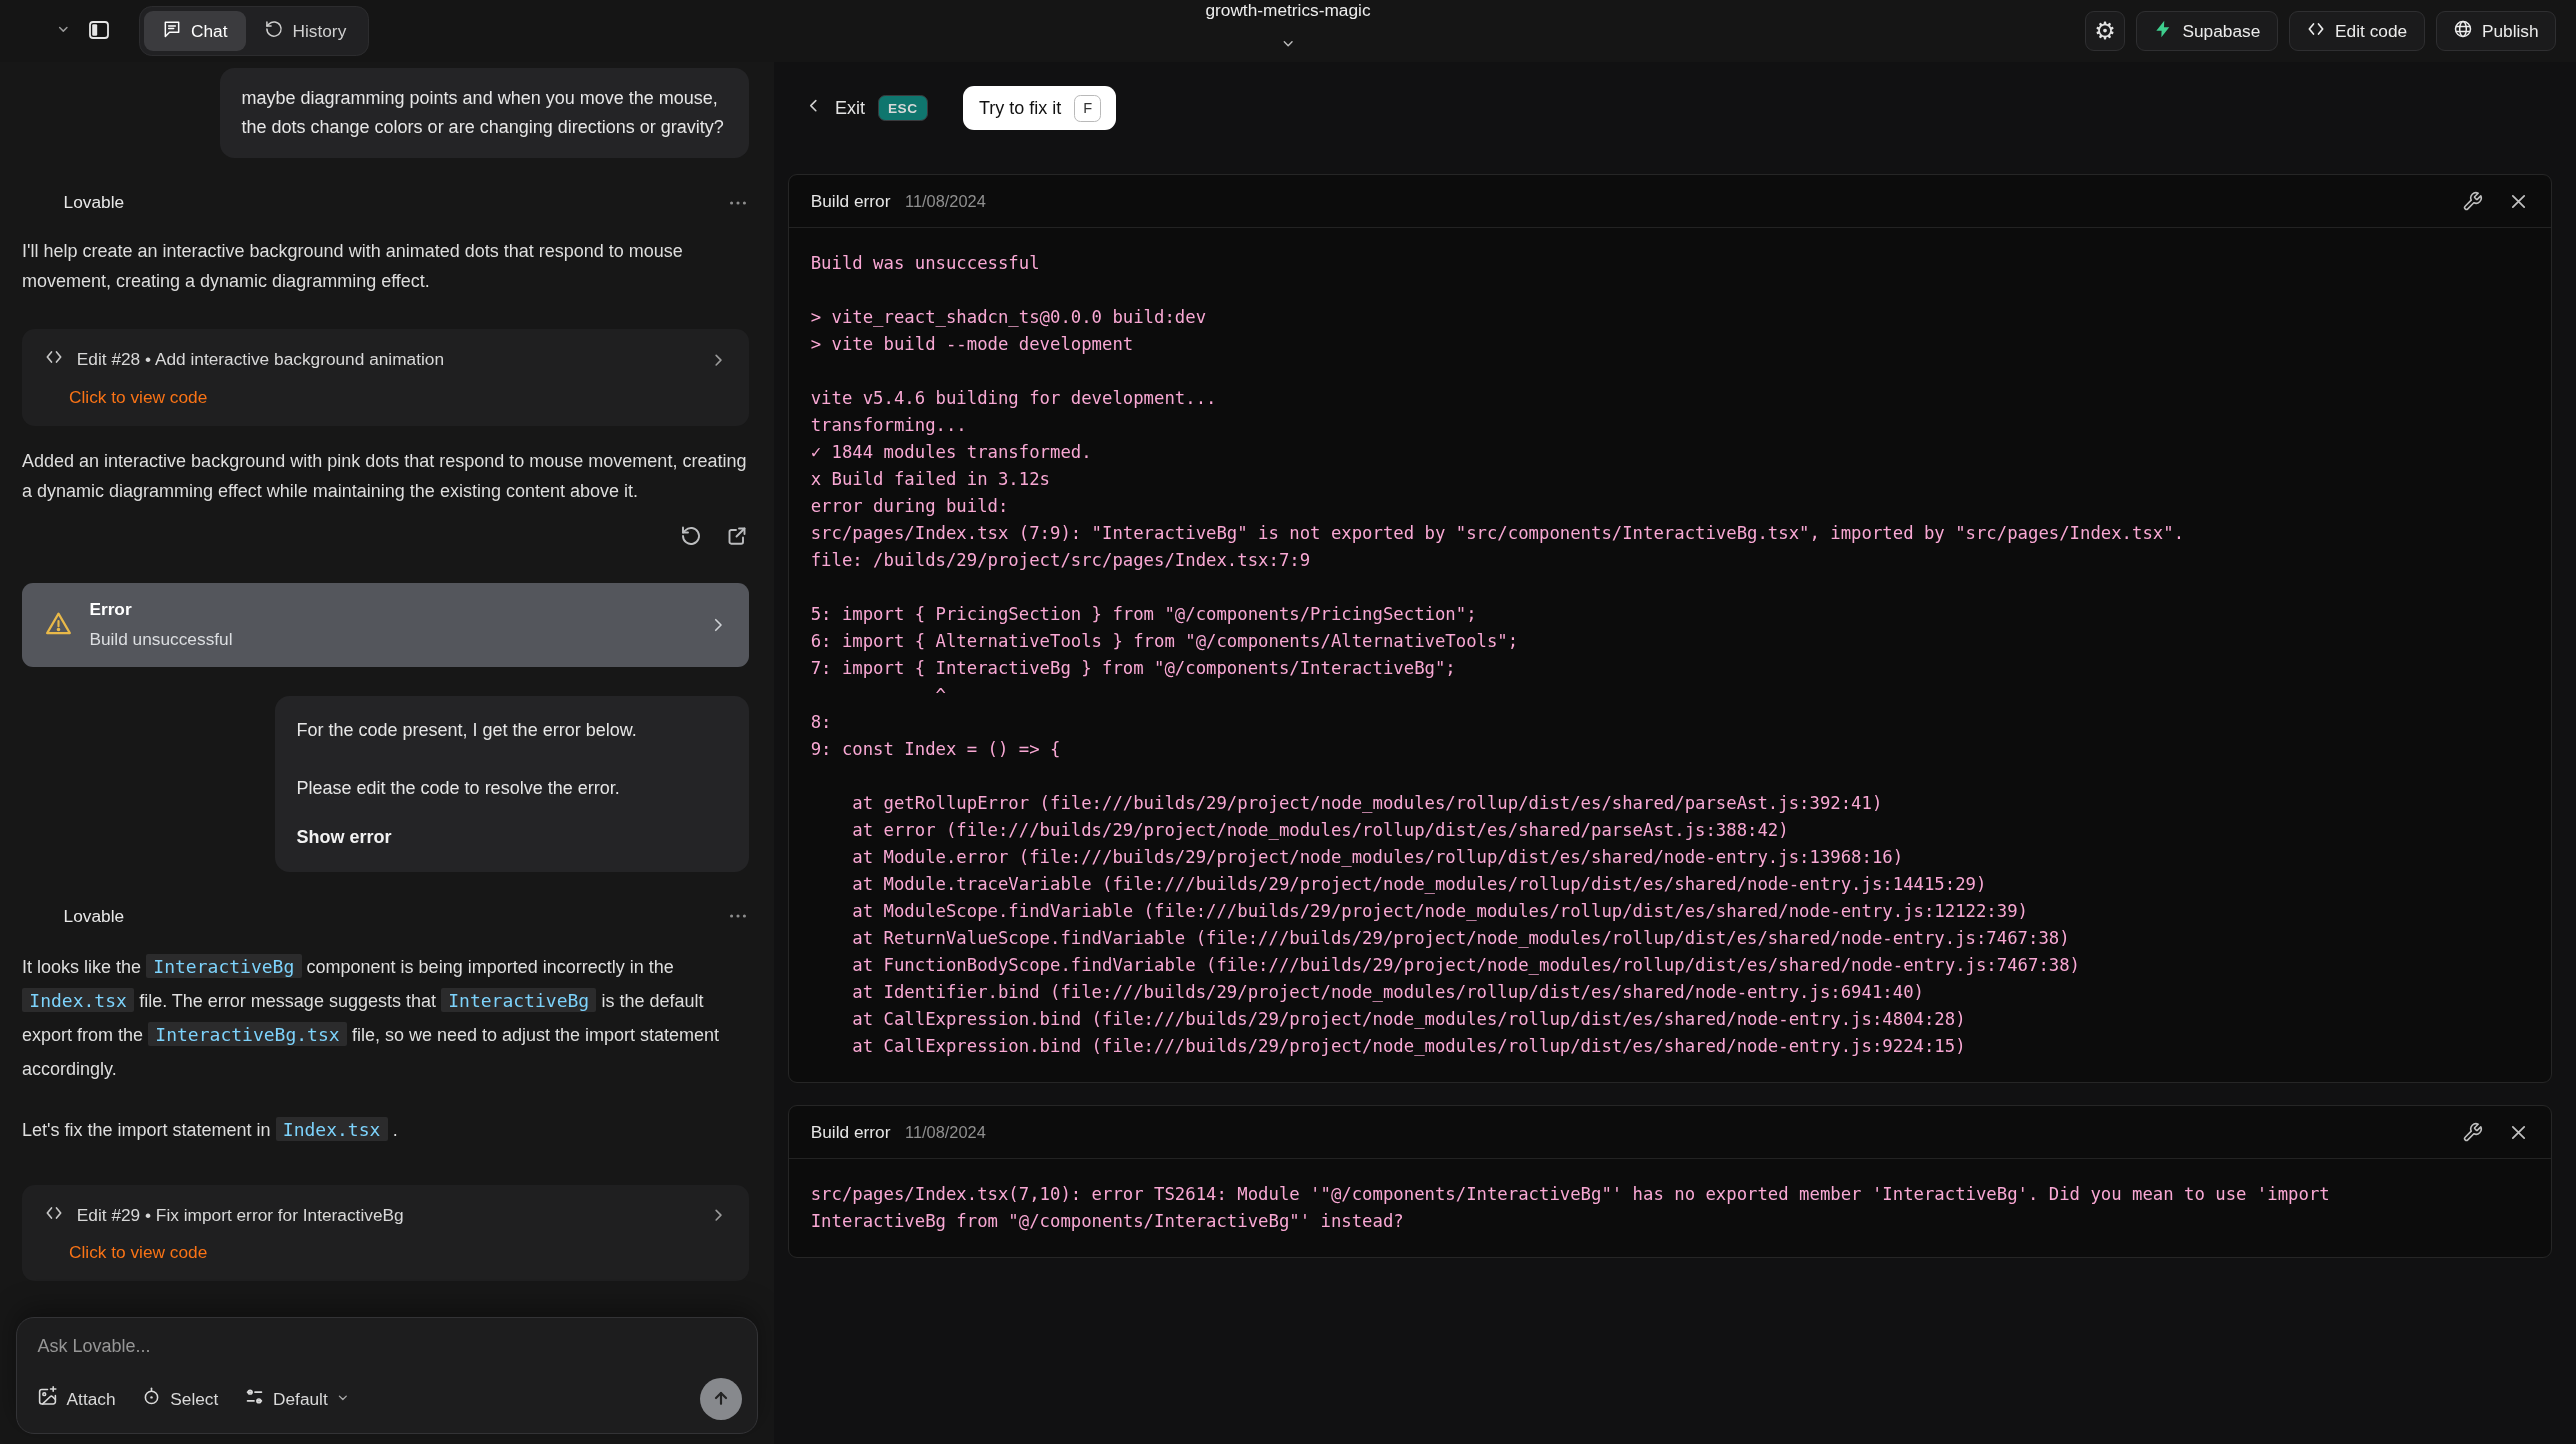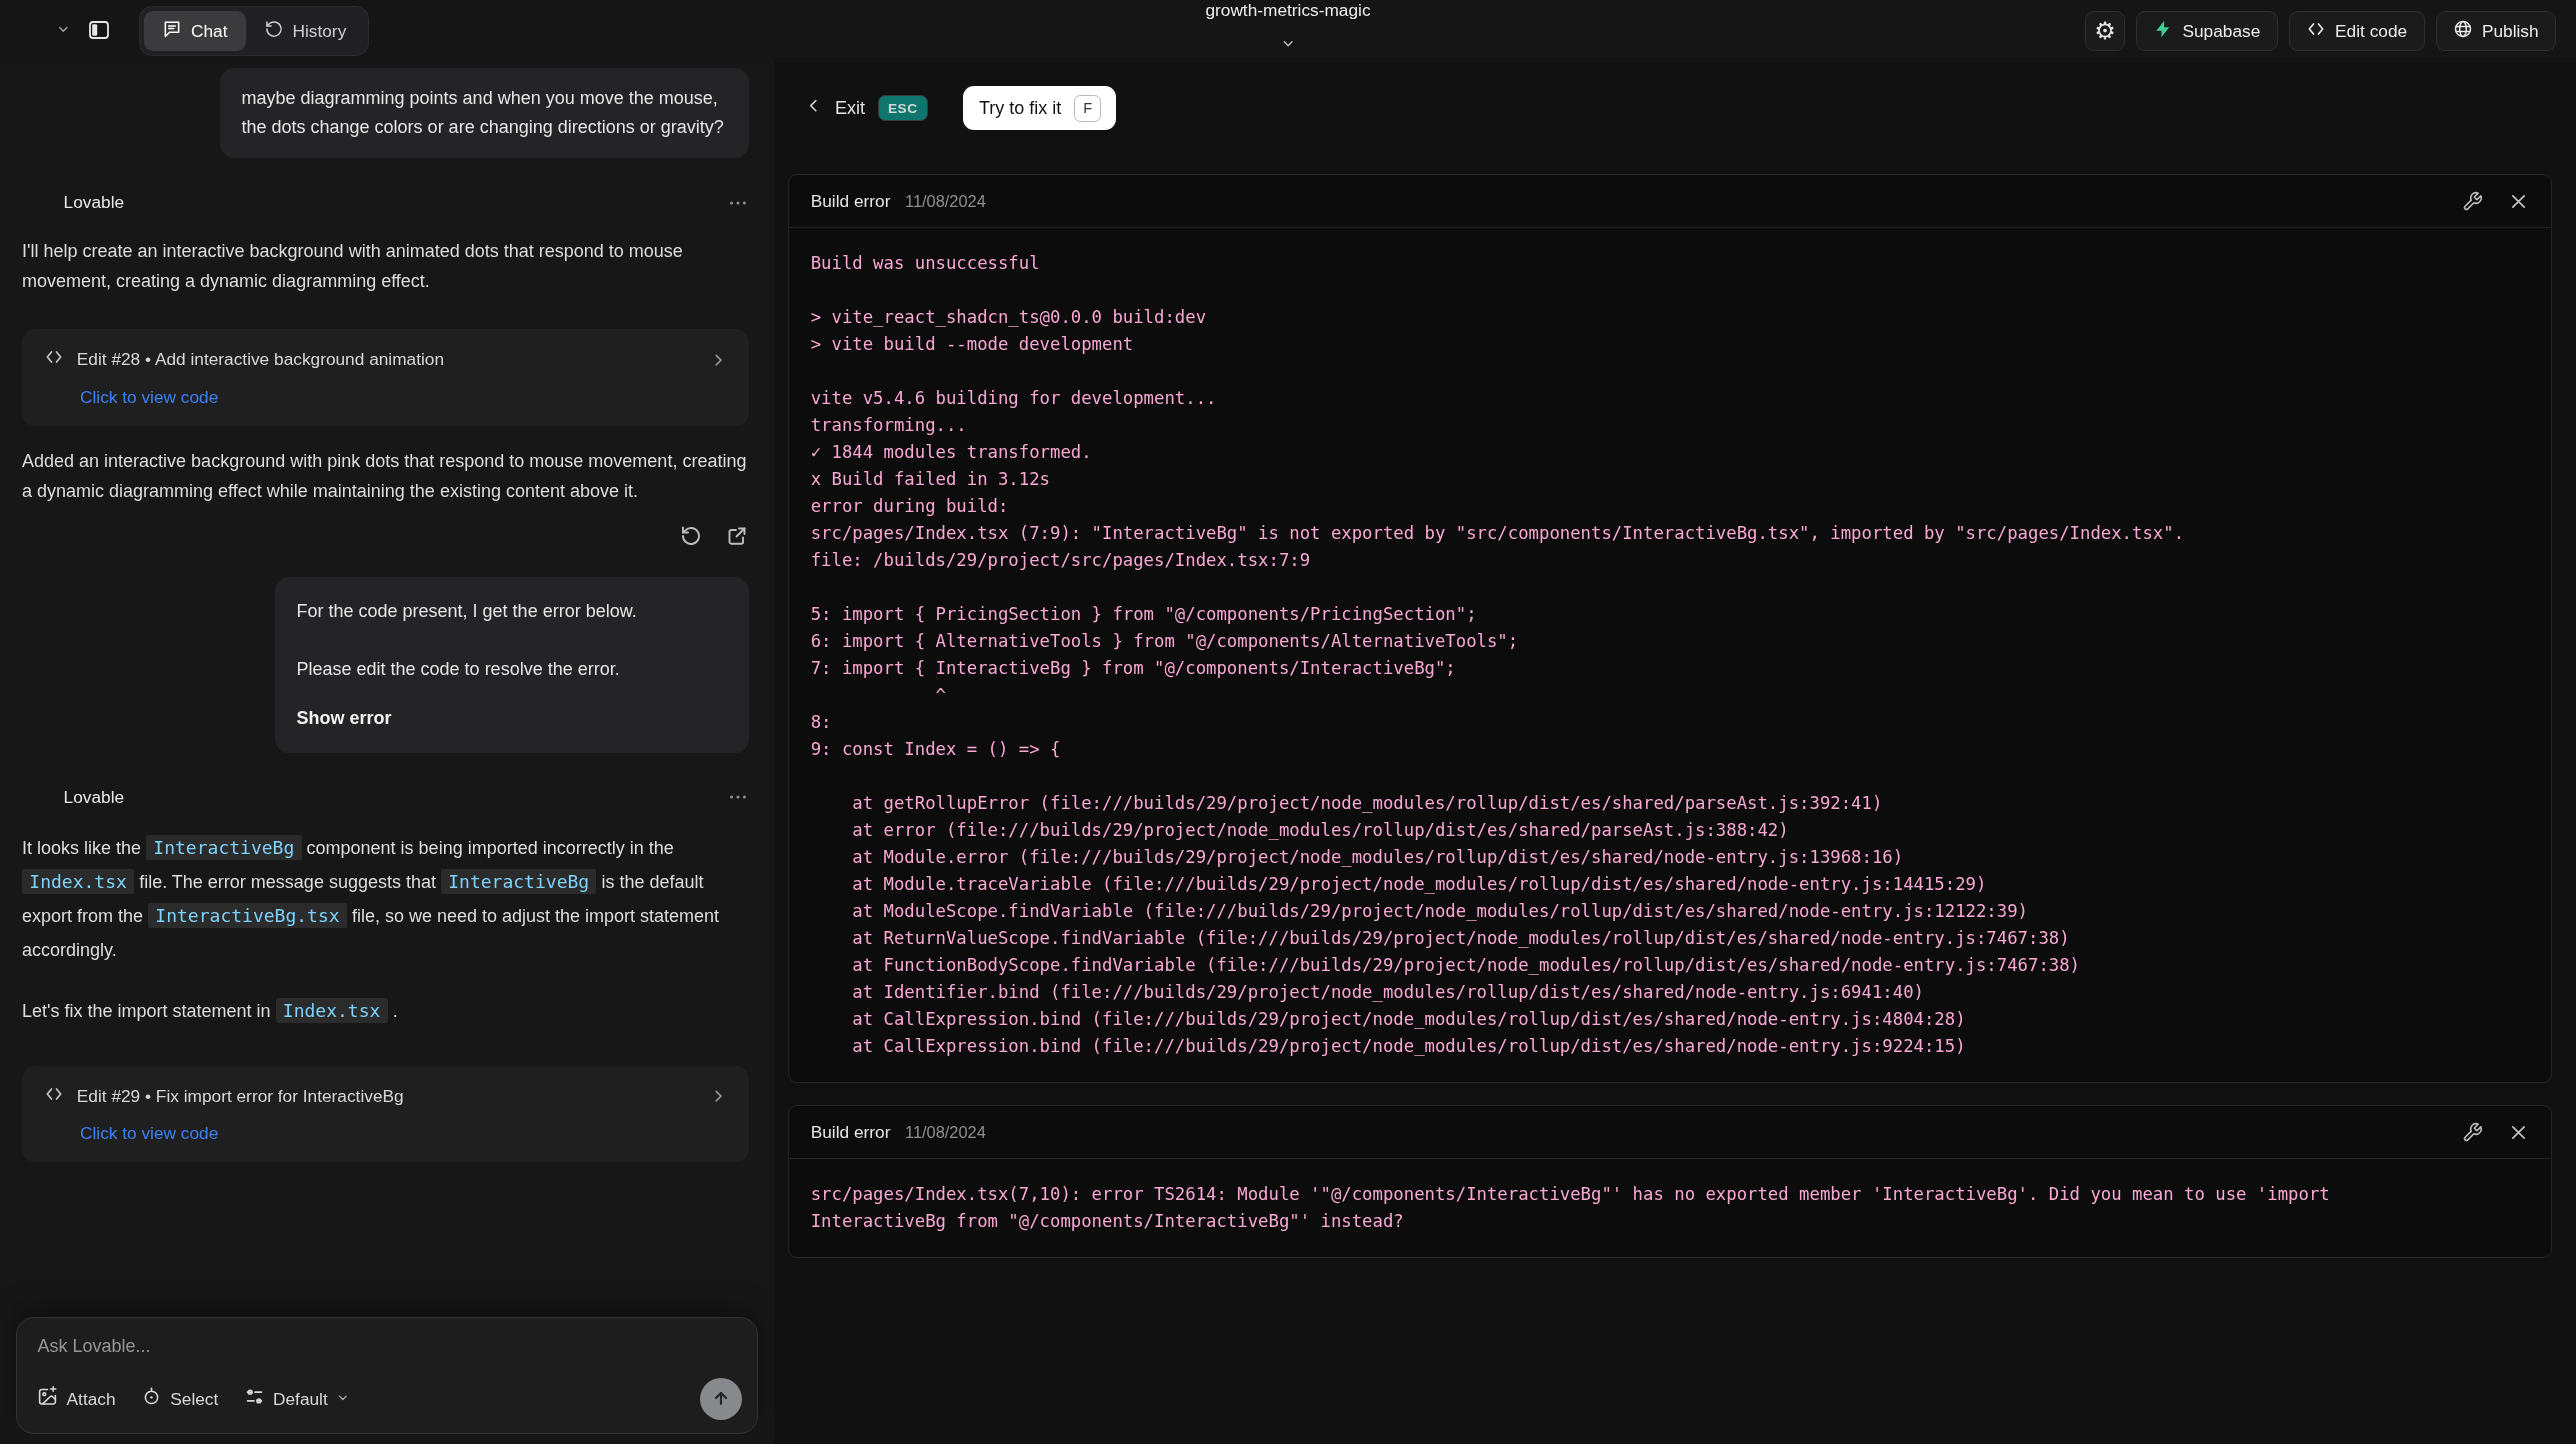--- a/index.html
+++ b/index.html
@@ -39,21 +39,21 @@
   .asst-name { margin-left:14.6px; font-size:17.3px; color:#e8e8e8; }
   .more-dots { margin-left:auto; color:#8d8d8d; cursor:pointer; display:flex; }
 
   .para { margin-top:20px; font-size:18px; line-height:30px; color:#dedede; }
   .para.rich { line-height:34px; }
   .para code { font-family:"DejaVu Sans Mono", monospace; font-size:18px; background:#2b2b2c; color:#7dd3fc; border-radius:2px; padding:1.8px 7.3px; }
 
   .edit-card { margin-top:33px; background:#1f1f20; border-radius:12.8px; padding:18px 22px; cursor:pointer; }
   .edit-card .row1 { display:flex; align-items:center; gap:12.8px; color:#d8d8d8; font-size:17.3px; }
   .edit-card .row1 .chev { margin-left:auto; color:#9a9a9a; display:flex; }
-  .edit-card .row2 { margin-left:36px; margin-top:14.6px; color:#3b82f6; font-size:17.3px; }
+  .edit-card .row2 { margin-left:25px; margin-top:14.6px; color:#f97316; font-size:17.3px; }
 
   .actions-row { margin-top:18px; display:flex; justify-content:flex-end; gap:22px; color:#bcbdbf; }
   .actions-row .ghost-icon { cursor:pointer; display:flex; }
 
   .error-banner { margin-top:35px; background:#54565c; border-radius:11px; padding:16.4px 22px; display:flex; align-items:center; cursor:pointer; }
   .error-banner .texts { margin-left:16.4px; }
   .error-banner .t1 { font-size:17.3px; font-weight:600; color:#ffffff; }
   .error-banner .t2 { font-size:17.3px; color:#dcdee1; margin-top:9px; }
   .error-banner .chev { margin-left:auto; color:#cfd2d6; display:flex; }
 
@@ -227,20 +227,38 @@
           </span>
           <span class="ghost-icon icon">
             <svg width="24" height="24" viewBox="0 0 24 24" fill="none" stroke="#bcbdbf" stroke-width="1.9" stroke-linecap="round" stroke-linejoin="round">
                 <path d="M14 4.5h5.5V10"></path>
                 <path d="M19.5 4.5 11.5 12.5"></path>
                 <path d="M18 13.5v4.5a1.7 1.7 0 0 1-1.7 1.7H6.2A1.7 1.7 0 0 1 4.5 18V7.7A1.7 1.7 0 0 1 6.2 6h4.8"></path>
               </svg>
           </span>
         </div>
 
+        <div class="error-banner">
+          <span class="icon">
+            <svg width="29" height="29" viewBox="0 0 24 24" fill="none" stroke="#e9b949" stroke-width="1.8" stroke-linecap="round" stroke-linejoin="round">
+                <path d="M12 3.8 21.4 20H2.6z"></path>
+                <path d="M12 10v4.2"></path>
+                <circle cx="12" cy="17" r="0.6" fill="#e9b949"></circle>
+              </svg>
+          </span>
+          <span class="texts">
+            <div class="t1">Error</div>
+            <div class="t2">Build unsuccessful</div>
+          </span>
+          <span class="chev icon">
+            <svg width="18" height="18" viewBox="0 0 24 24" fill="none" stroke="#cfd2d6" stroke-width="2.2" stroke-linecap="round" stroke-linejoin="round">
+                <path d="m9 5 7 7-7 7"></path>
+              </svg>
+          </span>
+        </div>
 
         <div class="user-bubble bubble-2">
           <p>For the code present, I get the error below.</p>
           <p>Please edit the code to resolve the error.</p>
           <div class="show-error-link">Show error</div>
         </div>
 
         <div class="asst-row">
           <span class="icon">
               <svg class="heart" viewBox="0 0 30 30" width="27" height="27">

